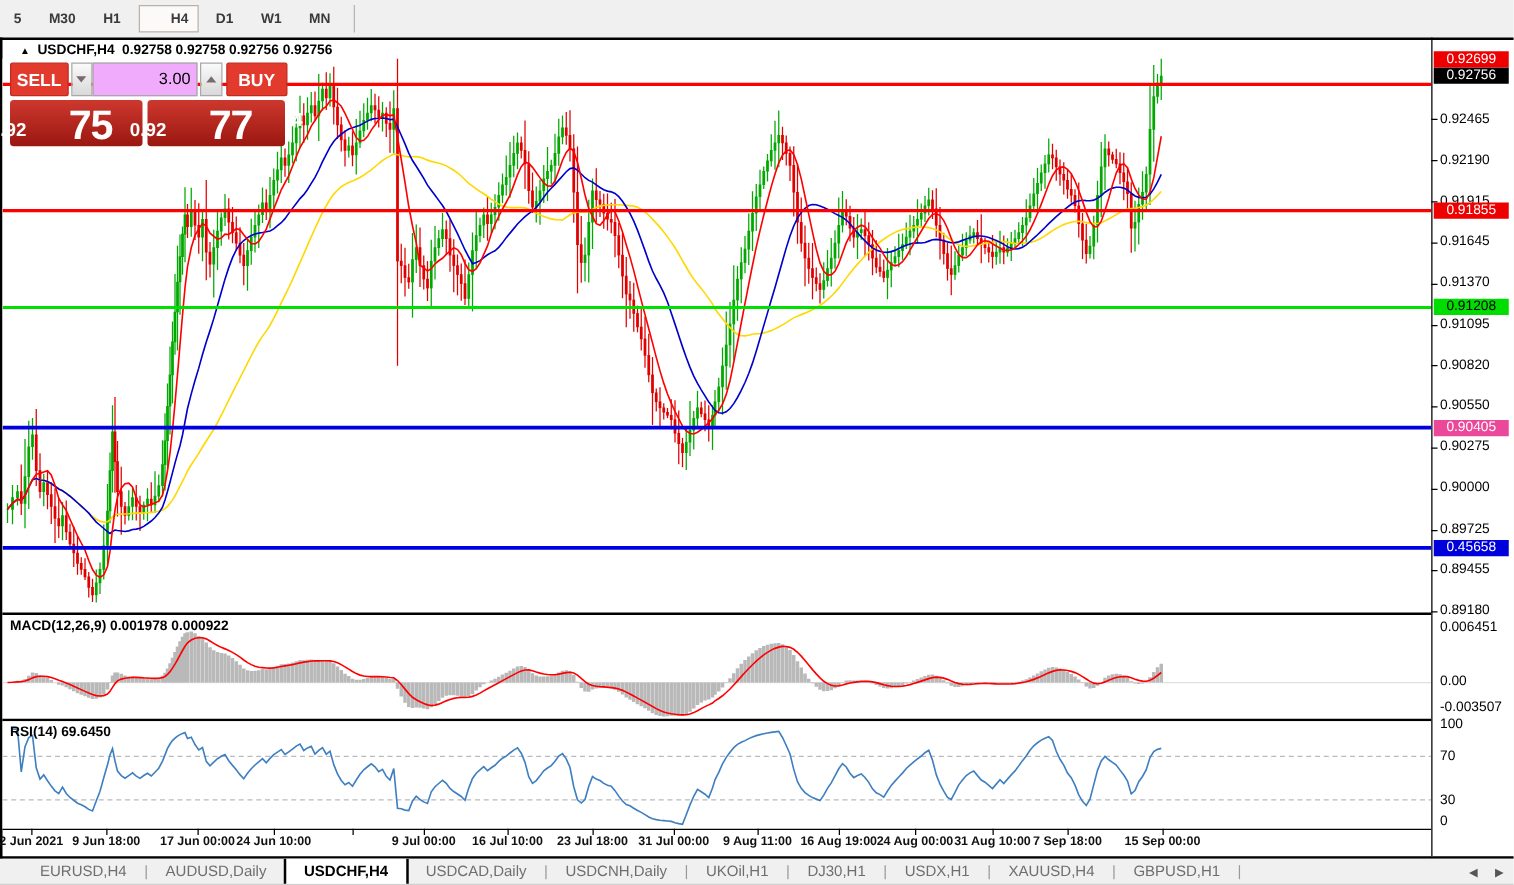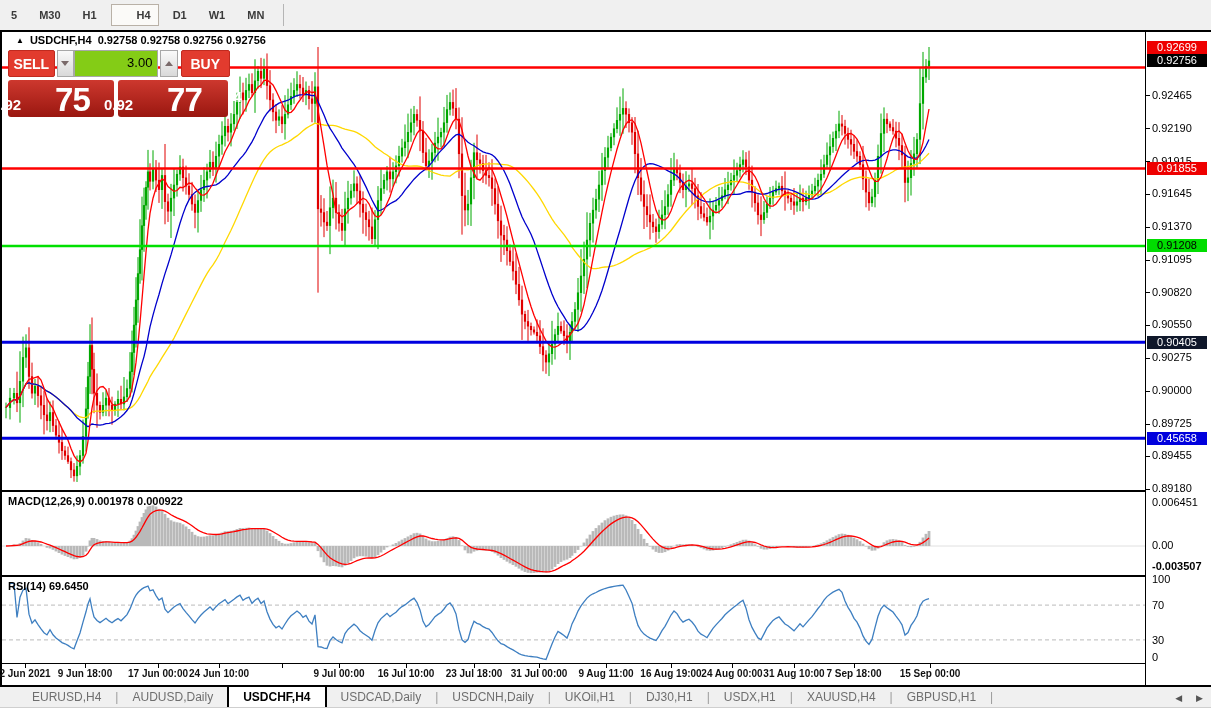--- a/index.html
+++ b/index.html
@@ -20,21 +20,21 @@
 
   
   #trade-panel { position:absolute; left:8px; top:50px; width:222px; z-index:30; }
   #tp-row1 { display:flex; height:27px; }
   .tp-btn { background:#e23b2e; color:#fff; font-size:14px; font-weight:600; border:1px solid #c02a1f; border-radius:2px; display:flex; align-items:center; justify-content:center; }
   #sell-btn { width:49px; }
   #buy-btn  { width:52px; margin-left:3px; }
   .step-btn { width:18px; background:linear-gradient(#fafafa,#d9d9d9); border:1px solid #a8a8a8; display:flex; align-items:center; justify-content:center; margin-left:2px; }
   .tri-up { width:0; height:0; border-left:4px solid transparent; border-right:4px solid transparent; border-bottom:5px solid #7a6a6a; }
   .tri-dn { width:0; height:0; border-left:4px solid transparent; border-right:4px solid transparent; border-top:5px solid #7a6a6a; }
-  #vol-field { width:88px; background:#84cc16; border:1px solid #a8a8a8; font-size:13px; color:#000; text-align:right; padding:4px 5px 0 16px; }
+  #vol-field { width:88px; background:#f0abfc; border:1px solid #a8a8a8; font-size:13px; color:#000; text-align:right; padding:4px 5px 0 16px; }
   #tp-row2 { display:flex; margin-top:3px; }
   .quote-box { height:37px; background:linear-gradient(180deg,#cd382e,#9a1710); border-radius:3px; color:#fff; display:flex; align-items:flex-end; justify-content:center; padding-bottom:2px;gap:32px; }
   #sell-quote { width:106px; }
   #buy-quote { width:110px; margin-left:4px; }
   .q-small { font-size:15px; font-weight:700; margin-right:2px; line-height:20px; }
   .q-big { font-size:33px; font-weight:700; line-height:31px; letter-spacing:-1px; }
   .q-sup { font-size:15px; font-weight:700; line-height:34px; align-self:flex-start; }
 
   
   svg.plot { position:absolute; left:2px; background:#fff; }
@@ -1107,25 +1107,25 @@
       <div class="p-tick" style="top: 424px;"></div>
       <div class="p-label" style="top: 417px;">0.89725</div>
       <div class="p-tick" style="top: 456px;"></div>
       <div class="p-label" style="top: 449px;">0.89455</div>
       <div class="p-tick" style="top: 489px;"></div>
       <div class="p-label" style="top: 482px;">0.89180</div>
       <div class="p-badge" style="top: 54px; background: rgb(0, 0, 0); color: rgb(255, 255, 255);">0.92756</div>
       <div class="p-badge" style="top: 41px; background: rgb(238, 0, 0); color: rgb(255, 255, 255);">0.92699</div>
       <div class="p-badge" style="top: 162px; background: rgb(238, 0, 0); color: rgb(255, 255, 255);">0.91855</div>
       <div class="p-badge" style="top: 239px; background: rgb(0, 221, 0); color: rgb(0, 0, 0);">0.91208</div>
-      <div class="p-badge" style="top: 336px; background: #0f172a; color: rgb(255, 255, 255);">0.90405</div>
+      <div class="p-badge" style="top: 336px; background: #ec4899; color: rgb(255, 255, 255);">0.90405</div>
       <div class="p-badge" style="top: 432px; background: rgb(0, 0, 221); color: rgb(255, 255, 255);">0.45658</div>
       <div class="p-label" style="top: 496px;">0.006451</div>
       <div class="p-label" style="top: 539px;">0.00</div>
-      <div class="p-label" style="top: 560px; font-weight: bold;">-0.003507</div>
+      <div class="p-label" style="top: 560px;">-0.003507</div>
       <div class="p-label" style="top: 573px;">100</div>
       <div class="p-label" style="top: 599px;">70</div>
       <div class="p-label" style="top: 634px;">30</div>
       <div class="p-label" style="top: 651px;">0</div>
     </div>
   <div id="time-axis">
       <div class="t-tick" style="left: 25px;"></div>
       <div class="t-label" style="left: 25px;">2 Jun 2021</div>
       <div class="t-tick" style="left: 85px;"></div>
       <div class="t-label" style="left: 85px;">9 Jun 18:00</div>

